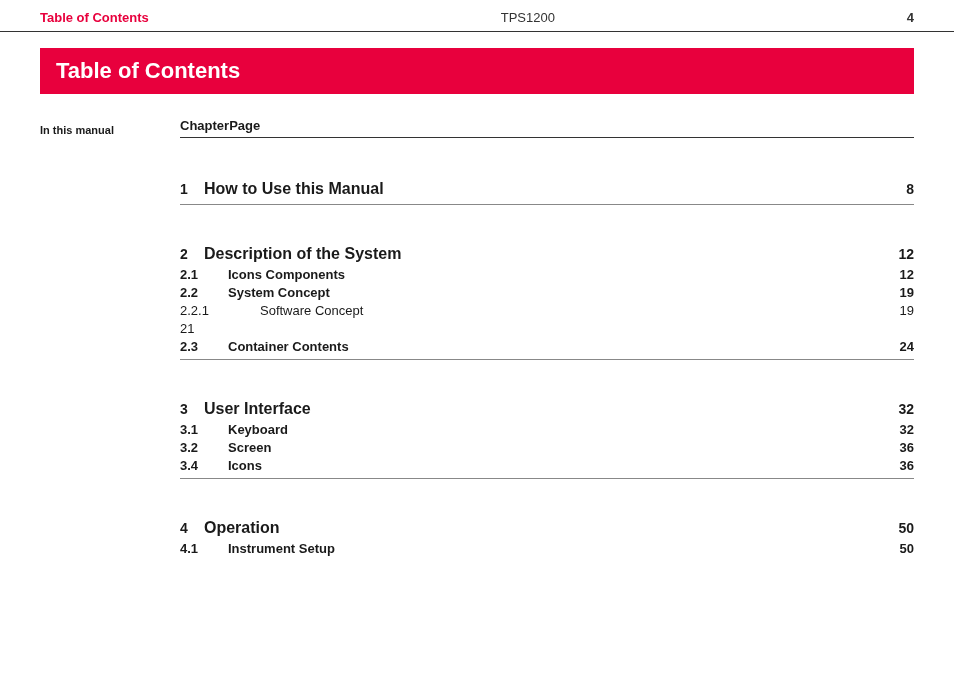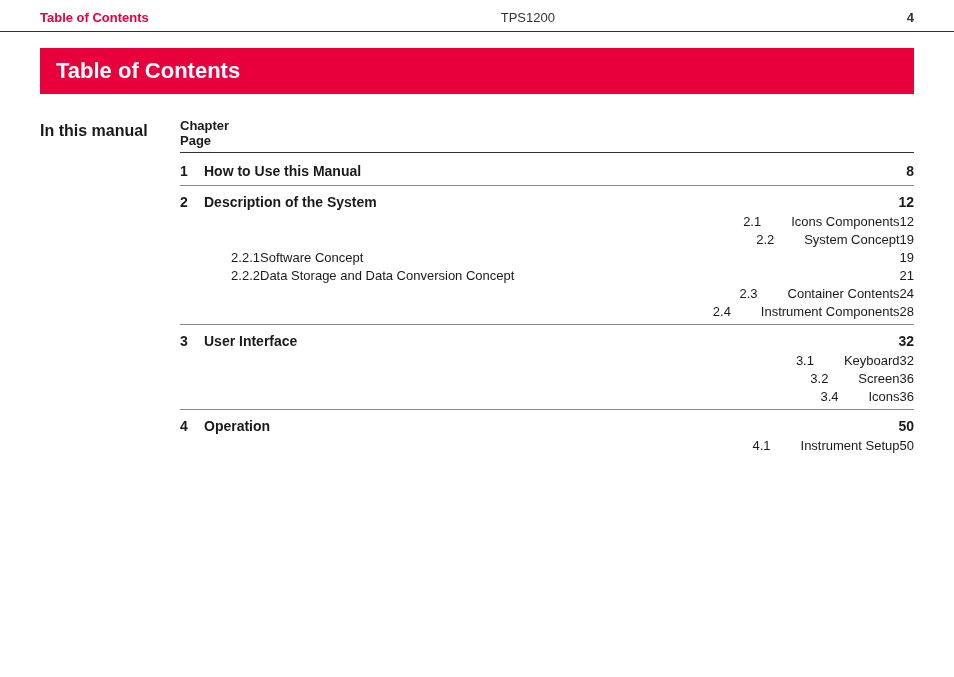--- a/index.html
+++ b/index.html
@@ -61,36 +61,35 @@
     }
 
     .sidebar {
       width: 140px;
       flex-shrink: 0;
       padding-top: 4px;
     }
 
     .sidebar-label {
       font-weight: bold;
-      font-size: 16px;
+      font-size: 11px;
       color: #1a1a1a;
       padding-top: 2px;
     }
 
     .toc-table {
       flex: 1;
     }
 
     .toc-header-row {
       display: flex;
       justify-content: flex-start;
       border-bottom: 1.5px solid #333;
       padding-bottom: 4px;
       margin-bottom: 8px;
-      flex-direction: column;
     }
 
     .toc-header-chapter {
       font-weight: bold;
       font-size: 13px;
       color: #1a1a1a;
     }
 
     .toc-header-page {
       font-weight: bold;
@@ -113,35 +112,37 @@
 
     .chapter-num {
       font-weight: bold;
       font-size: 14px;
       min-width: 24px;
       color: #1a1a1a;
     }
 
     .chapter-title {
       font-weight: bold;
+      font-size: 16px;
+      color: #1a1a1a;
+      margin-top: 32px;
+    }
+
+    .chapter-page {
+      font-weight: bold;
       font-size: 14px;
       color: #1a1a1a;
     }
 
-    .chapter-page {
-      font-weight: bold;
-      font-size: 14px;
-      color: #1a1a1a;
-    }
-
     .sub-entry {
       display: flex;
-      justify-content: flex-end;
+      justify-content: space-between;
       align-items: baseline;
       padding: 1.5px 0;
+      font-weight: bold;
     }
 
     .sub-entry-left {
       display: flex;
       align-items: baseline;
     }
 
     .sub-num {
       font-size: 13px;
       min-width: 48px;
@@ -156,21 +157,20 @@
     .sub-page {
       font-size: 13px;
       color: #1a1a1a;
     }
 
     .subsub-entry {
       display: flex;
       justify-content: space-between;
       align-items: baseline;
       padding: 1.5px 0;
-      text-align: right;
     }
 
     .subsub-entry-left {
       display: flex;
       align-items: baseline;
     }
 
     .subsub-num {
       font-size: 13px;
       min-width: 80px;
@@ -260,43 +260,32 @@
 
       <div class="subsub-entry">
         <div class="subsub-entry-left">
           <span class="subsub-num">2.2.1</span>
           <span class="subsub-title">Software Concept</span>
         </div>
         <span class="subsub-page">19</span>
       </div>
 
       <div class="subsub-entry">
-        <div class="subsub-entry-left">
-          <span class="subsub-num">2.2.2</span>
-          <span class="subsub-title">Data Storage and Data Conversion Concept</span>
-        </div>
         <span class="subsub-page">21</span>
       </div>
 
 
       <div class="sub-entry">
         <div class="sub-entry-left">
           <span class="sub-num">2.3</span>
           <span class="sub-title">Container Contents</span>
         </div>
         <span class="sub-page">24</span>
       </div>
 
-      <div class="sub-entry">
-        <div class="sub-entry-left">
-          <span class="sub-num">2.4</span>
-          <span class="sub-title">Instrument Components</span>
-        </div>
-        <span class="sub-page">28</span>
-      </div>
     </div>
 
     <div class="chapter-block">
       <div class="toc-entry">
         <div class="toc-entry-left">
           <span class="chapter-num">3</span>
           <span class="chapter-title">User Interface</span>
         </div>
         <span class="chapter-page">32</span>
       </div>

